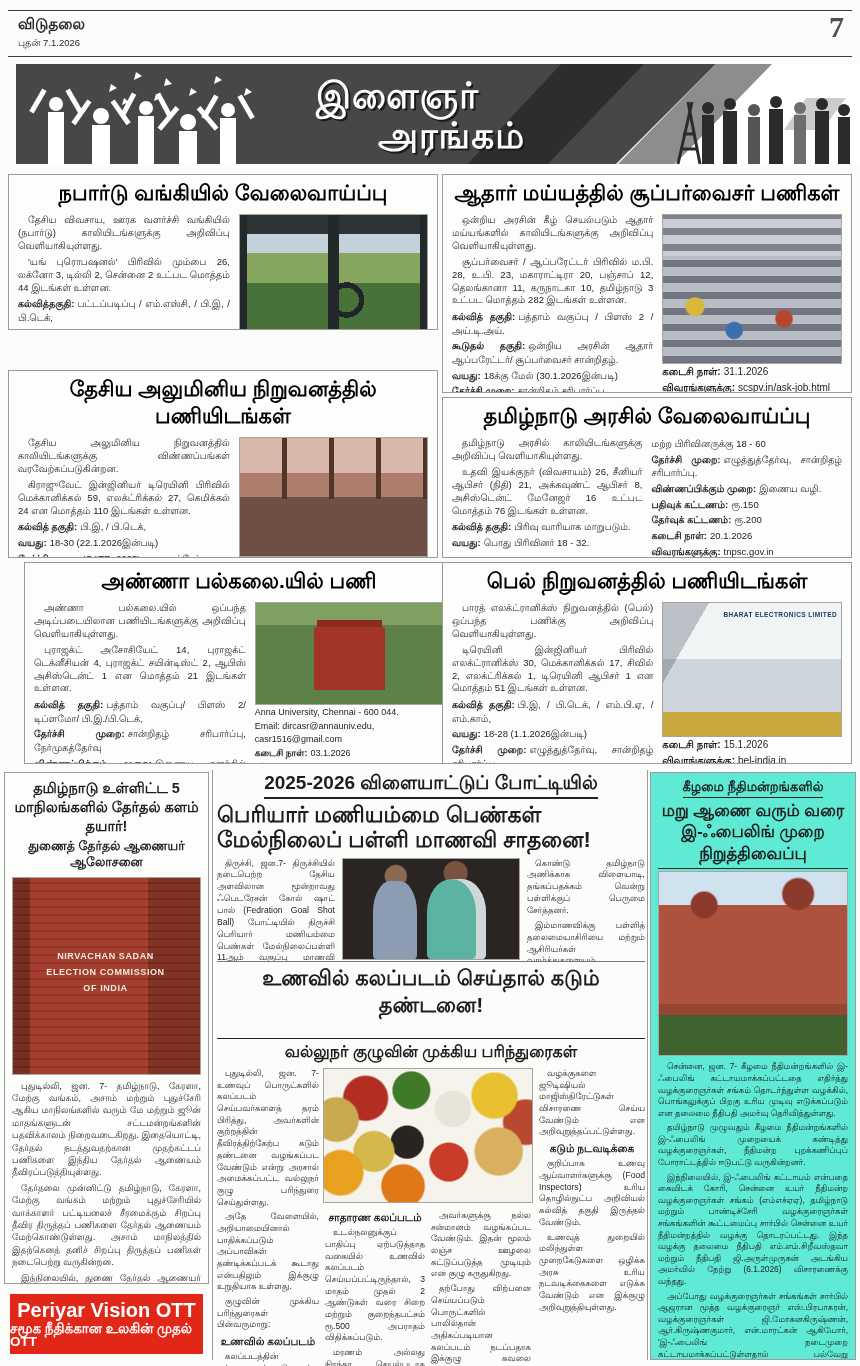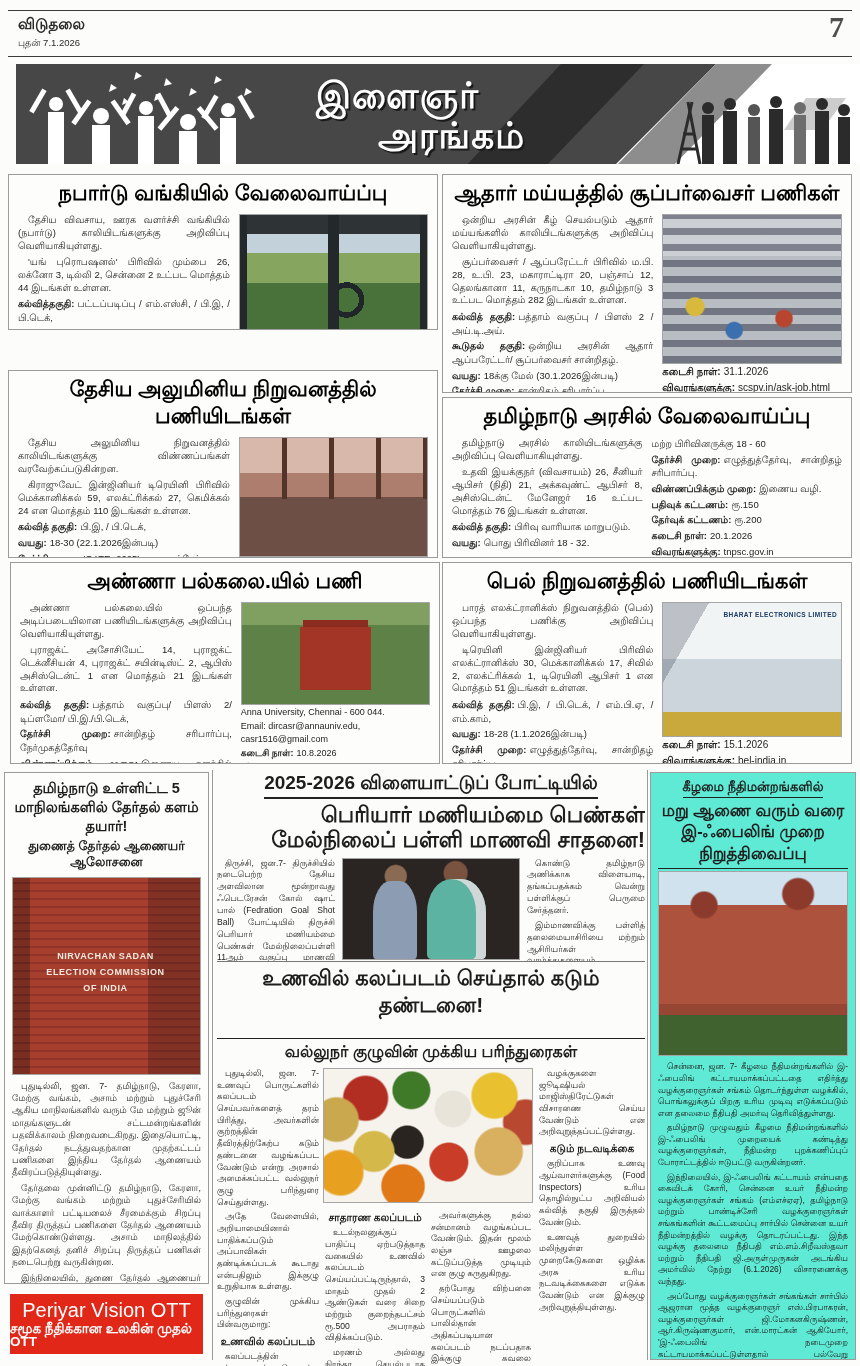--- a/index.html
+++ b/index.html
@@ -92,28 +92,28 @@
 
   
   .election{position:absolute;left:4px;top:772px;width:205px;height:512px;border:1px solid #9b9b9b;
             padding:6px 7px;box-sizing:border-box;overflow:hidden;background:#fdfdfb;}
   .el-headline{font-size:14.5px;font-weight:bold;text-align:center;line-height:1.3;margin:0 0 3px;}
   .el-subhead{font-size:12.5px;font-weight:bold;text-align:center;margin:0 0 6px;}
   .bpara{font-size:9px;line-height:1.38;text-align:justify;margin:0 0 3px;text-indent:9px;}
 
   .ad{position:absolute;left:10px;top:1294px;width:193px;height:60px;background:#e02718;
       display:flex;flex-direction:column;justify-content:center;align-items:center;gap:2px;}
-  .ad-l1{color:#fff;font-weight:normal;font-size:20px;line-height:1;}
+  .ad-l1{color:#fff;font-weight:bold;font-size:20px;line-height:1;}
   .ad-l2{color:#fff;font-weight:bold;font-size:13.5px;line-height:1;}
 
   .sports{position:absolute;left:217px;top:772px;width:428px;height:190px;border-bottom:1px solid #777;
           box-sizing:border-box;overflow:hidden;}
   .sp-kicker{font-size:19px;font-weight:bold;text-align:center;margin:0;}
   .sp-kicker span{display:inline-block;border-bottom:2px solid #222;padding-bottom:1px;}
-  .sp-headline{font-size:22px;font-weight:bold;text-align:right;line-height:1.15;margin:3px 0 5px;}
+  .sp-headline{font-size:22px;font-weight:bold;text-align:left;line-height:1.15;margin:3px 0 5px;}
   .sp-body{display:flex;gap:7px;}
   .sp-col{flex:1;min-width:0;font-size:8.6px;line-height:1.38;text-align:justify;}
   .sp-col p{margin:0 0 3px;text-indent:8px;}
   .sp-media{width:178px;flex:none;}
 
   .food{position:absolute;left:217px;top:966px;width:428px;height:400px;overflow:hidden;}
   .fd-headline{font-size:21px;font-weight:bold;text-align:center;margin:0;}
   .fd-headline span{display:inline-block;border-bottom:1.5px solid #222;padding-bottom:18px;}
   .fd-subhead{font-size:16px;font-weight:bold;text-align:center;margin:4px 0 5px;}
   .fd-body{position:relative;height:344px;}
@@ -320,41 +320,41 @@
             <p class="det"><b>விண்ணப்பிக்கும் முறை:</b><span>இணைய வழி.</span></p>
             <p class="det"><b>பதிவுக் கட்டணம்:</b><span>ரூ.150</span></p>
             <p class="det"><b>தேர்வுக் கட்டணம்:</b><span>ரூ.200</span></p>
             <p class="det"><b>கடைசி நாள்:</b><span>20.1.2026</span></p>
             <p class="det"><b>விவரங்களுக்கு:</b><span>tnpsc.gov.in</span></p>
           </div>
       </div>
     </div>
   </section>
 
-  <section class="jobbox" style="left:10px;top:562px;width:430px;height:202px;">
+  <section class="jobbox" style="left:24px;top:562px;width:430px;height:202px;">
     <h2 class="jobtitle">அண்ணா பல்கலை.யில் பணி</h2>
     <div class="jobbody">
       <div class="jobtext">
         <div>
             <p class="para">அண்ணா பல்கலை.யில் ஒப்பந்த அடிப்படையிலான பணியிடங்களுக்கு அறிவிப்பு வெளியாகியுள்ளது.</p>
             <p class="para">புராஜக்ட் அசோசியேட் 14, புராஜக்ட் டெக்னீசியன் 4, புராஜக்ட் சயின்டிஸ்ட் 2, ஆபிஸ் அசிஸ்டென்ட் 1 என மொத்தம் 21 இடங்கள் உள்ளன.</p>
           </div>
         <div>
             <p class="det"><b>கல்வித் தகுதி:</b><span>பத்தாம் வகுப்பு/ பிளஸ் 2/டிப்ளமோ/ பி.இ./பி.டெக்,</span></p>
             <p class="det"><b>தேர்ச்சி முறை:</b><span>சான்றிதழ் சரிபார்ப்பு, நேர்முகத்தேர்வு</span></p>
             <p class="det"><b>விண்ணப்பிக்கும் முறை:</b><span>இணைய தளத்தில் உள்ள விண்ணப்பத்தை பதிவிறக்கி, பூர்த்தி செய்து கீழ்க்காணும் முகவரி, இ-மெயிலில் அனுப்ப வேண்டும்.</span></p>
           </div>
 
       </div>
       <div class="jobmedia">
         <div class="photo ph-anna"></div>
         <div>
             <p class="cap" style="font-size:9px;"><span>Anna University, Chennai - 600 044.</span></p>
             <p class="cap" style="font-size:9px;"><span>Email: dircasr@annauniv.edu, casr1516@gmail.com</span></p>
-            <p class="cap" style="font-size:9px;"><b>கடைசி நாள்:</b><span>10.8.2026</span></p>
+            <p class="cap" style="font-size:9px;"><b>கடைசி நாள்:</b><span>03.1.2026</span></p>
             <p class="cap" style="font-size:9px;"><b>விவரங்களுக்கு:</b><span>annauniv.edu</span></p>
           </div>
       </div>
     </div>
   </section>
 
   <section class="jobbox" style="left:442px;top:562px;width:410px;height:202px;">
     <h2 class="jobtitle">பெல் நிறுவனத்தில் பணியிடங்கள்</h2>
     <div class="jobbody">
       <div class="jobtext">

